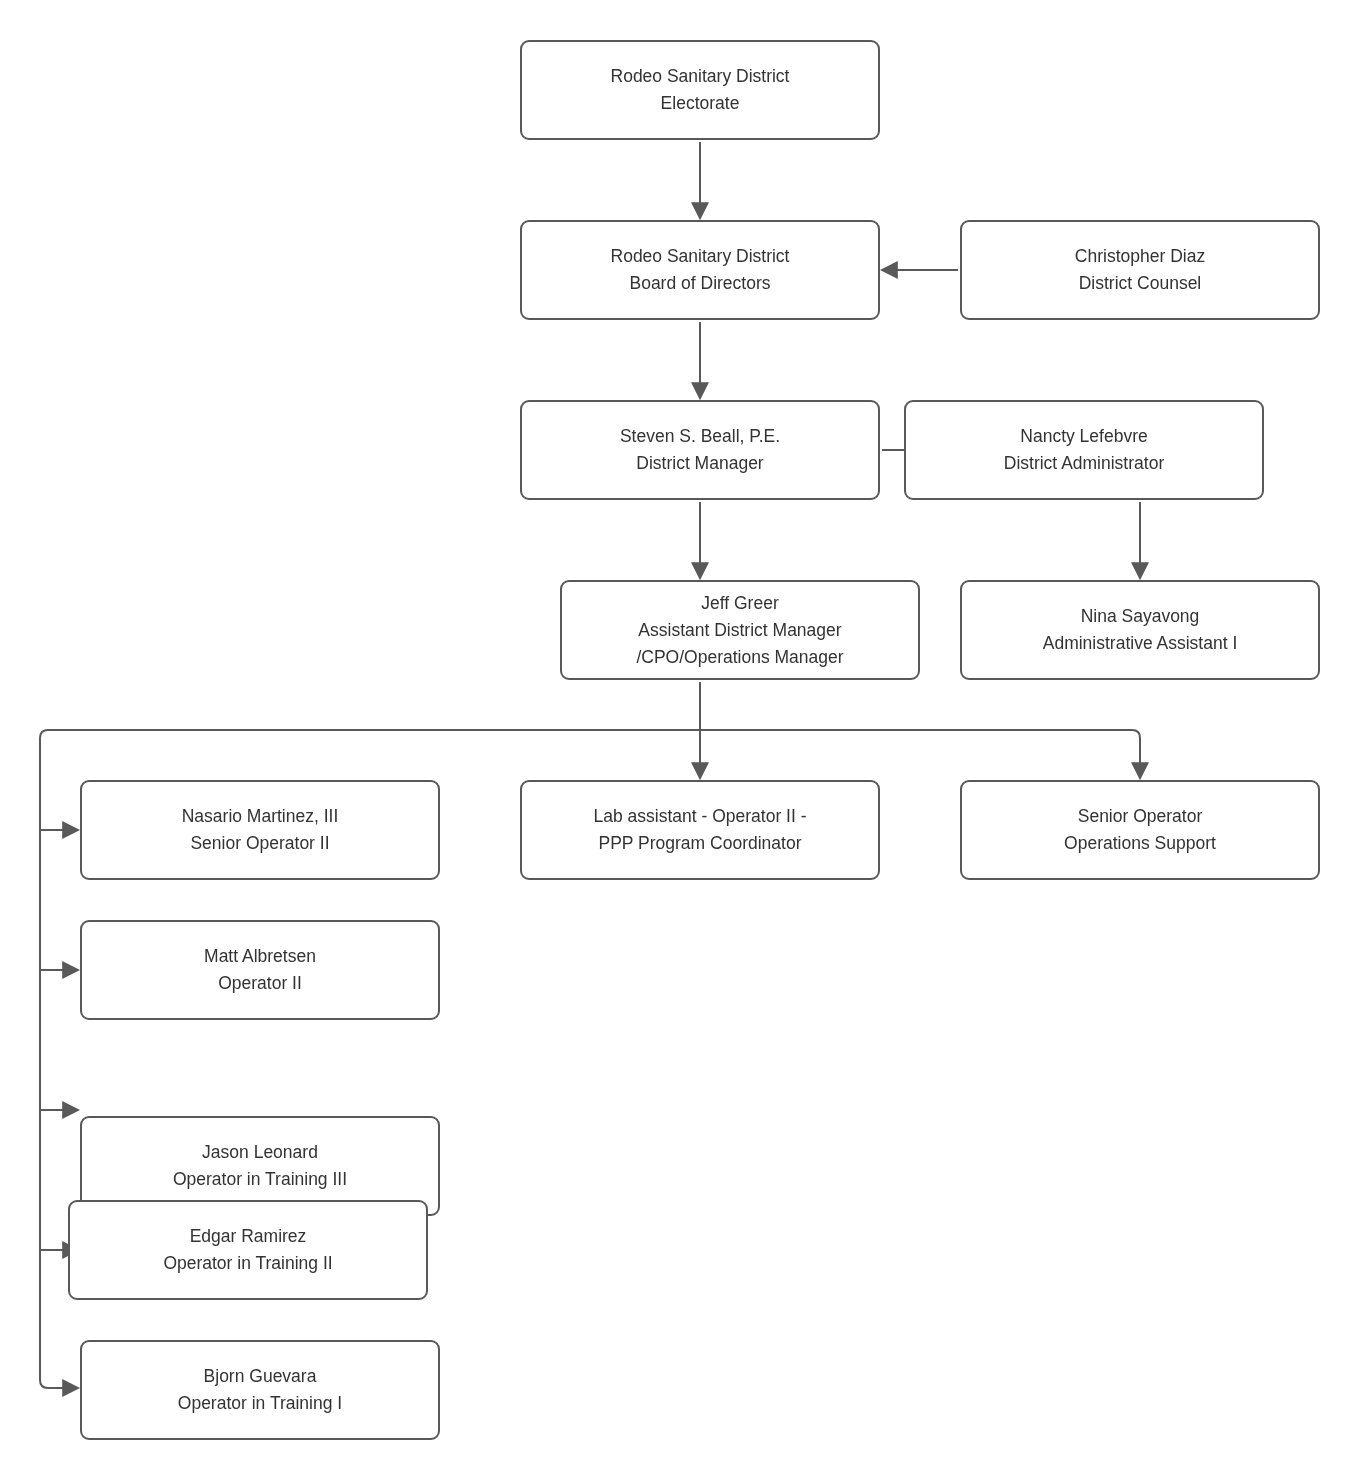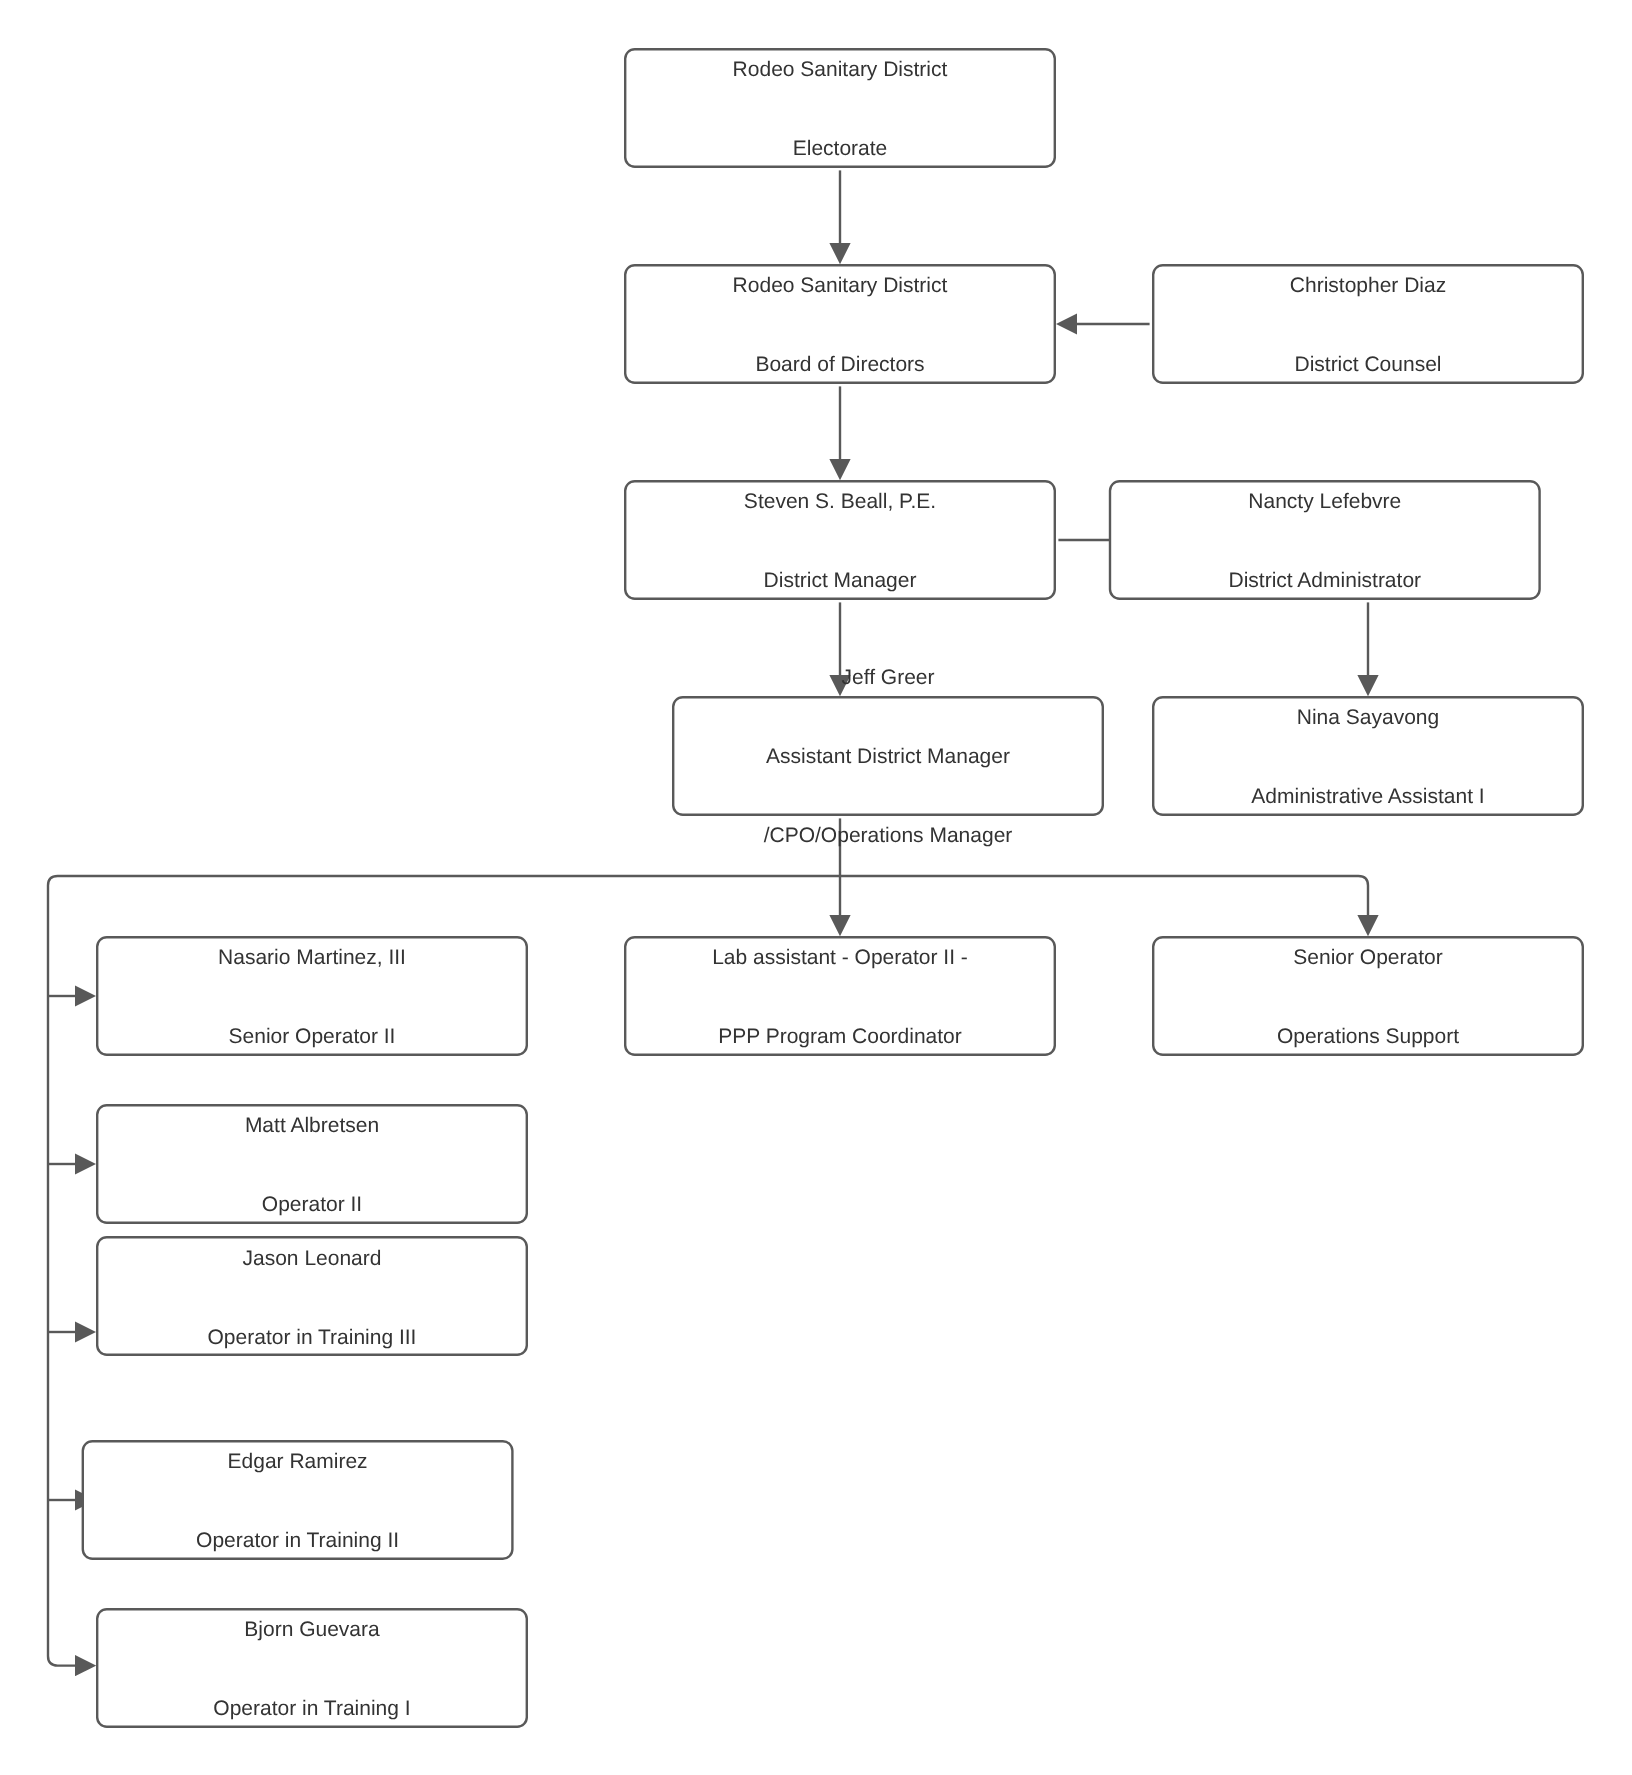--- a/index.html
+++ b/index.html
@@ -30,44 +30,43 @@
     height: 100px;
     box-sizing: border-box;
     background: #ffffff;
     border: 2px solid #595959;
     border-radius: 9px;
     display: flex;
     flex-direction: column;
     justify-content: center;
     align-items: center;
     text-align: center;
-    gap: 39px;
   }
   .node .line {
     font-size: 17.5px;
     line-height: 27px;
     color: #333333;
     white-space: nowrap;
   }
   .node .line.bold {
     font-weight: normal;
   }
   
   .n-electorate        { left: 520px;  top: 40px;   }
   .n-board             { left: 520px;  top: 220px;  }
   .n-counsel           { left: 960px;  top: 220px;  }
   .n-manager           { left: 520px;  top: 400px;  }
-  .n-administrator     { left: 924px;  top: 400px;  }
+  .n-administrator     { left: 904px;  top: 400px;  }
   .n-adm               { left: 520px;  top: 580px; margin-left: 40px;  }
   .n-admin-assistant   { left: 960px;  top: 580px;  }
   .n-lab               { left: 520px;  top: 780px;  }
   .n-senior-op-support { left: 960px;  top: 780px;  }
   .n-senior-op-ii      { left: 80px;   top: 780px;  }
   .n-operator-ii       { left: 80px;   top: 920px;  }
-  .n-oit-iii           { left: 80px;   top: 1030px; justify-content: flex-end; }
+  .n-oit-iii           { left: 80px;   top: 1116px; }
   .n-oit-ii            { left: 68px;   top: 1200px; text-align: right; }
   .n-oit-i             { left: 80px;   top: 1340px; }
 </style>
 </head>
 <body>
 
 <div id="canvas">
 
   <svg id="edges" viewBox="0 0 1360 1479" xmlns="http://www.w3.org/2000/svg">
     <defs>

